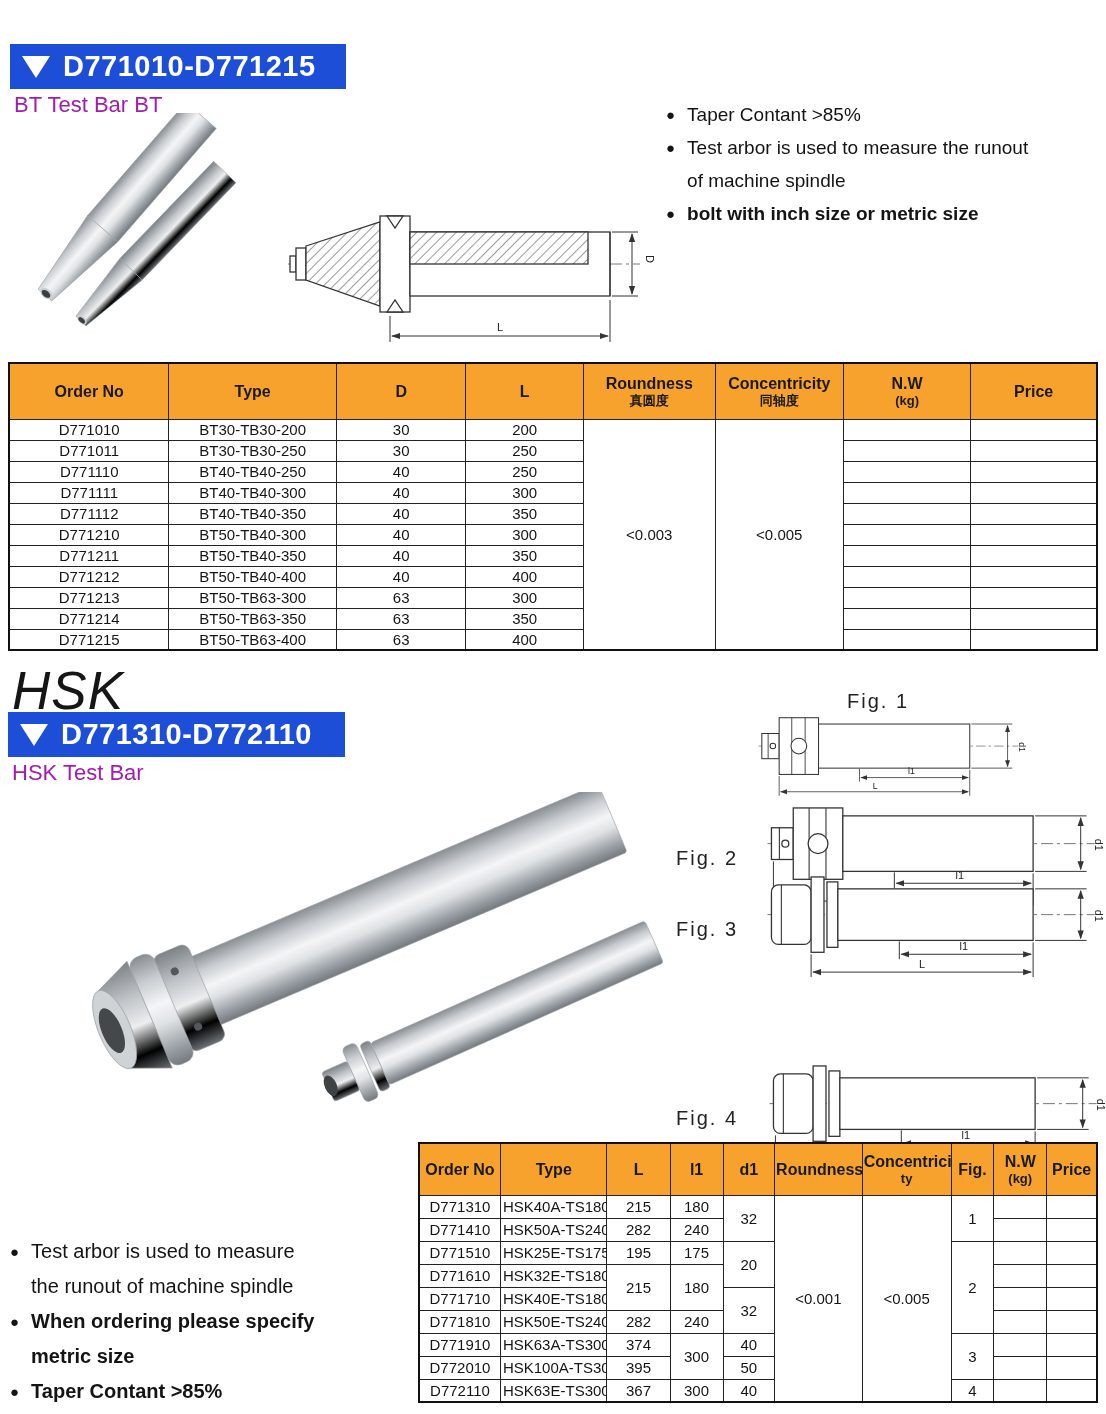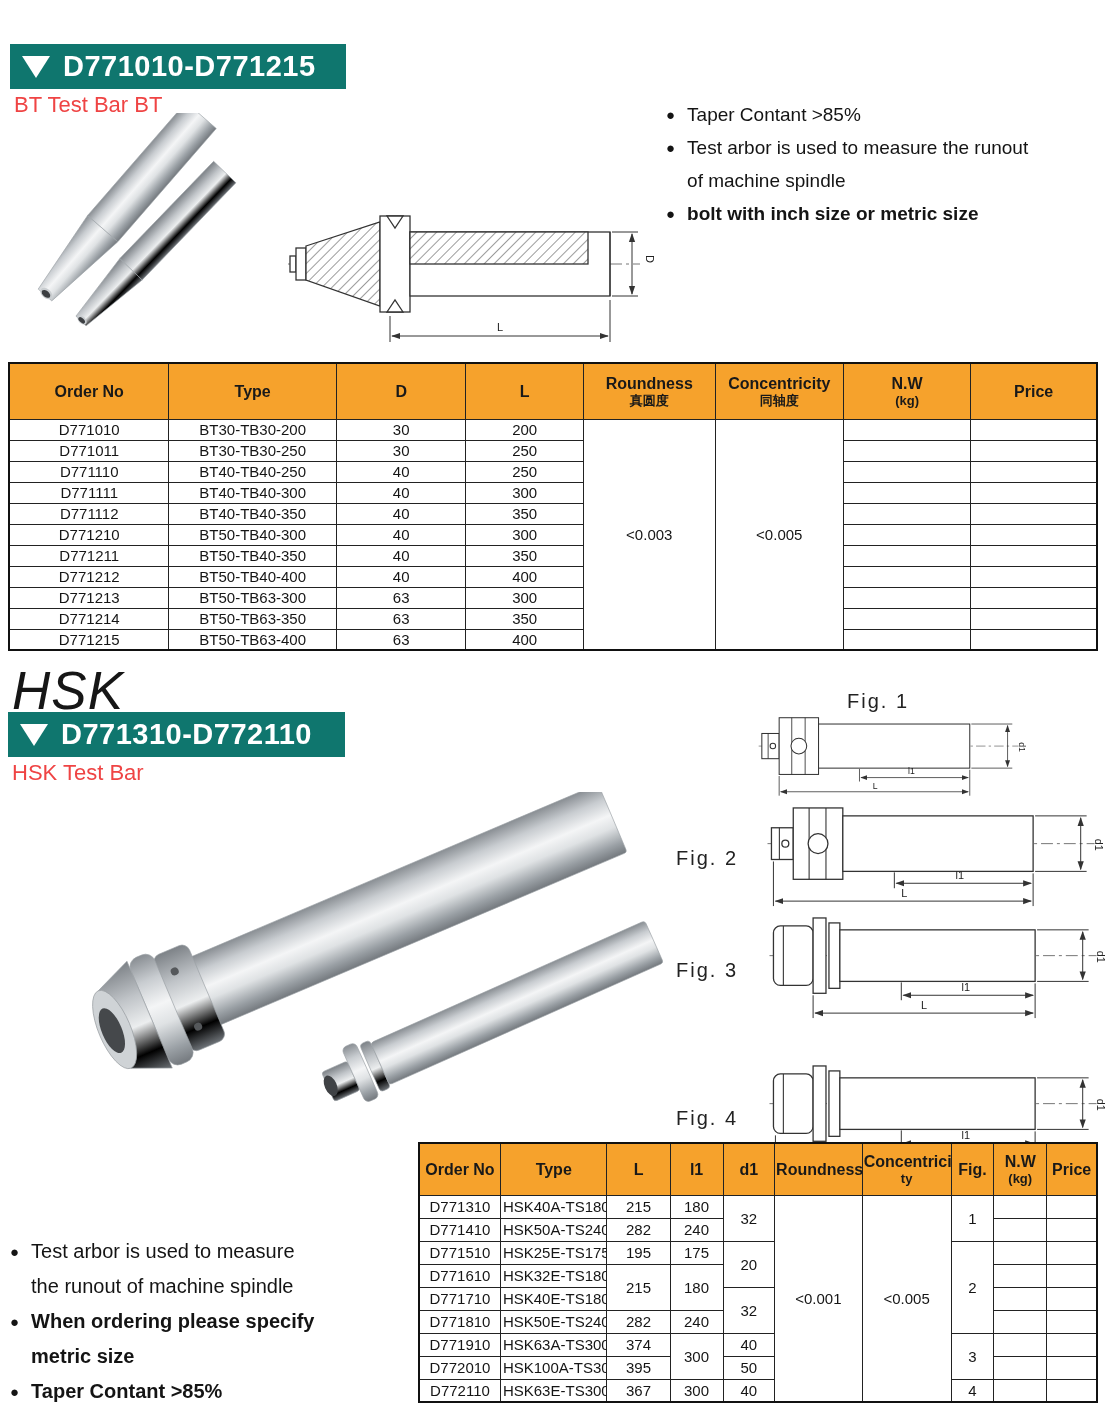--- a/index.html
+++ b/index.html
@@ -1,24 +1,24 @@
 <!DOCTYPE html>
 <html><head>
 <meta charset="utf-8">
 <style>
   html,body{margin:0;padding:0;background:#fff;}
   .page{position:relative;width:1106px;height:1414px;background:#fff;overflow:hidden;
         font-family:"Liberation Sans",sans-serif;}
   
-  .banner{position:absolute;background:#0f766e;display:flex;align-items:center;gap:13px;
+  .banner{position:absolute;background:#1d4ed8;display:flex;align-items:center;gap:13px;
           padding:0 12px;box-sizing:border-box;height:45px;}
   .tri{width:0;height:0;border-left:14px solid transparent;border-right:14px solid transparent;
        border-top:22px solid #fff;}
   .banner-text{color:#fff;font-weight:bold;font-size:29px;letter-spacing:.5px;white-space:nowrap;}
-  .subtitle{position:absolute;font-size:22px;color:#ef4444;}
+  .subtitle{position:absolute;font-size:22px;color:#a21caf;}
   .hsk-heading{position:absolute;left:12px;top:660px;font-size:53px;color:#161616;letter-spacing:1px;font-style:italic;}
   
   .bullets{position:absolute;color:#141414;}
   .b-row{display:flex;align-items:flex-start;}
   .b-dot{margin-right:12px;font-size:15px;}
   .bul-top{left:666px;top:98px;width:440px;font-size:19px;line-height:33px;}
   .bul-bot{left:10px;top:1234px;width:408px;font-size:20px;line-height:35px;}
   .bold{font-weight:bold;}
   
   table{border-collapse:collapse;position:absolute;table-layout:fixed;border:2px solid #111;}
@@ -352,21 +352,21 @@
         <line x1="132" y1="82" x2="268" y2="82" marker-start="url(#arr)" marker-end="url(#arr)"></line>
         <text x="196" y="78" text-anchor="middle">l1</text>
         <line x1="8" y1="60" x2="8" y2="105"></line>
           <line x1="270" y1="72" x2="270" y2="105"></line>
         <line x1="10" y1="100" x2="268" y2="100" marker-start="url(#arr)" marker-end="url(#arr)"></line>
         <text x="140" y="96" text-anchor="middle">L</text>
       </g>
     </svg>
   </div>
 
-  <div class="figrow" style="top:914px;justify-content:space-between;">
+  <div class="figrow" style="top:873px;">
     <div class="figlabel">Fig. 3</div>
     <svg width="340" height="112" viewBox="0 0 340 113">
       <line class="cl" x1="2" y1="42" x2="332" y2="42"></line>
       <g class="draw">
         <rect x="6" y="12" width="40" height="60" rx="7"></rect>
           <line x1="16" y1="12" x2="16" y2="72"></line>
         <rect x="46" y="4" width="13" height="76"></rect>
           <rect x="62" y="9" width="11" height="66"></rect>
         <rect x="73" y="16" width="197" height="52"></rect>
       </g>

